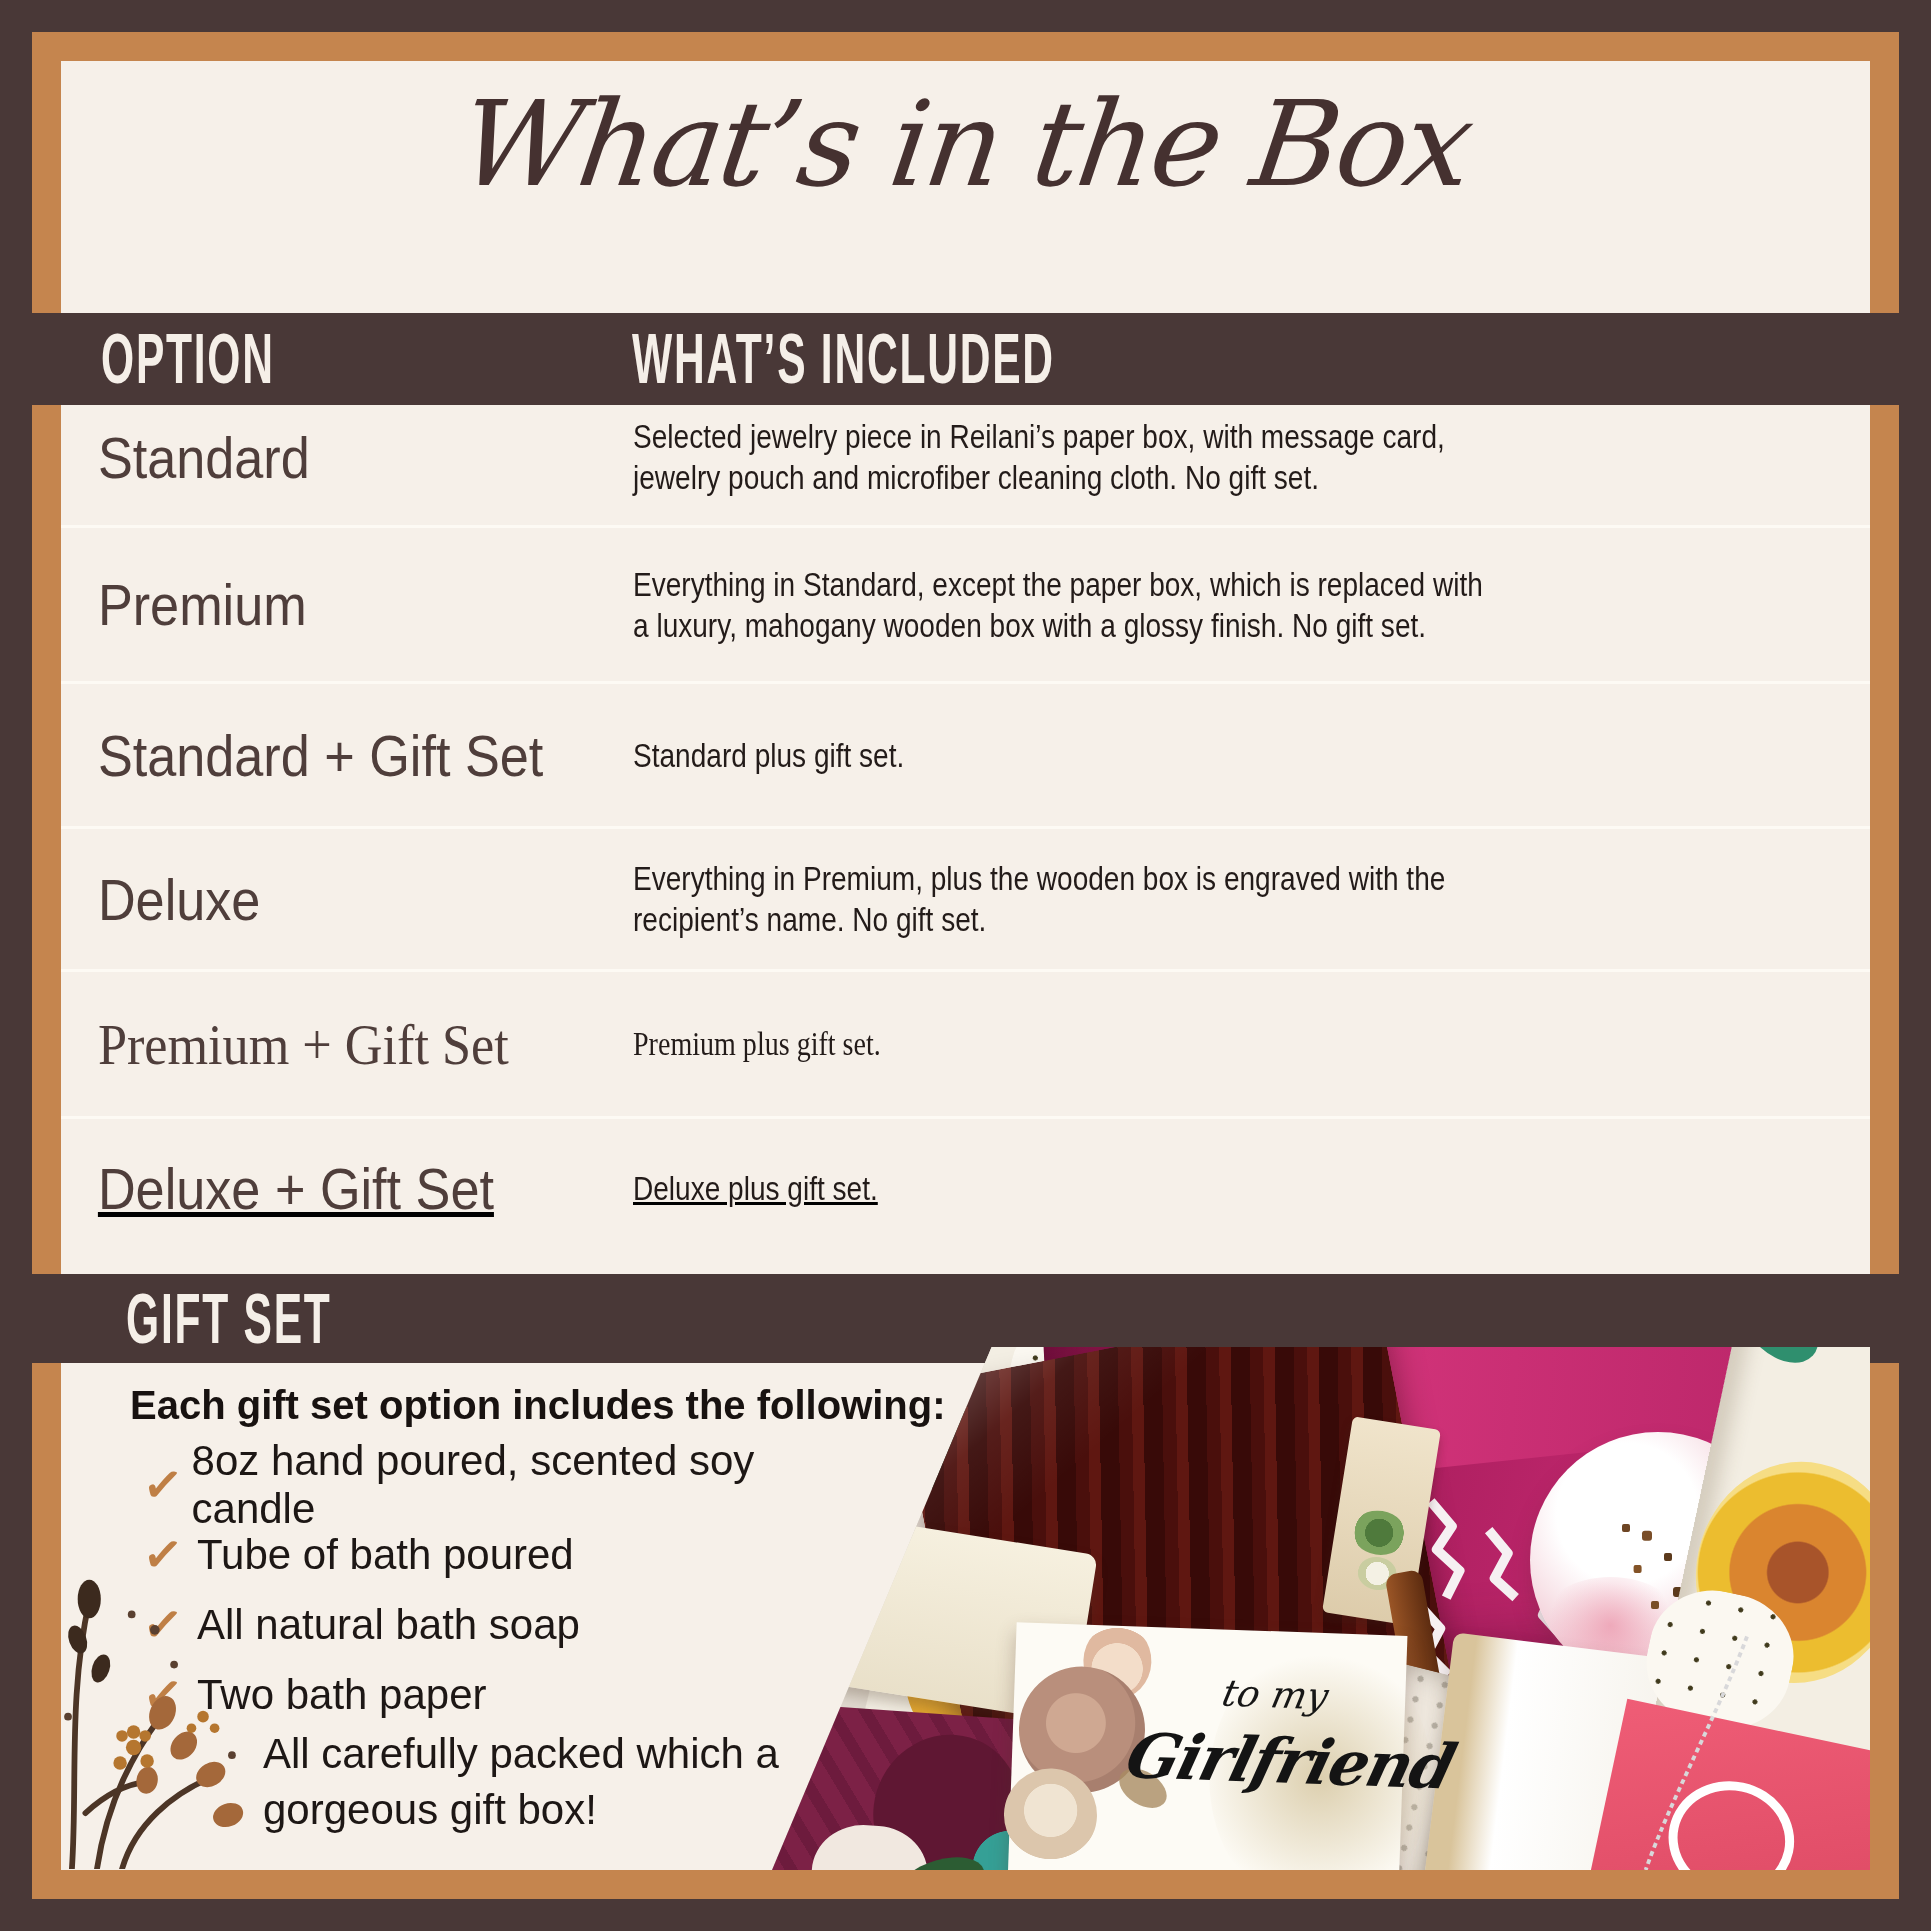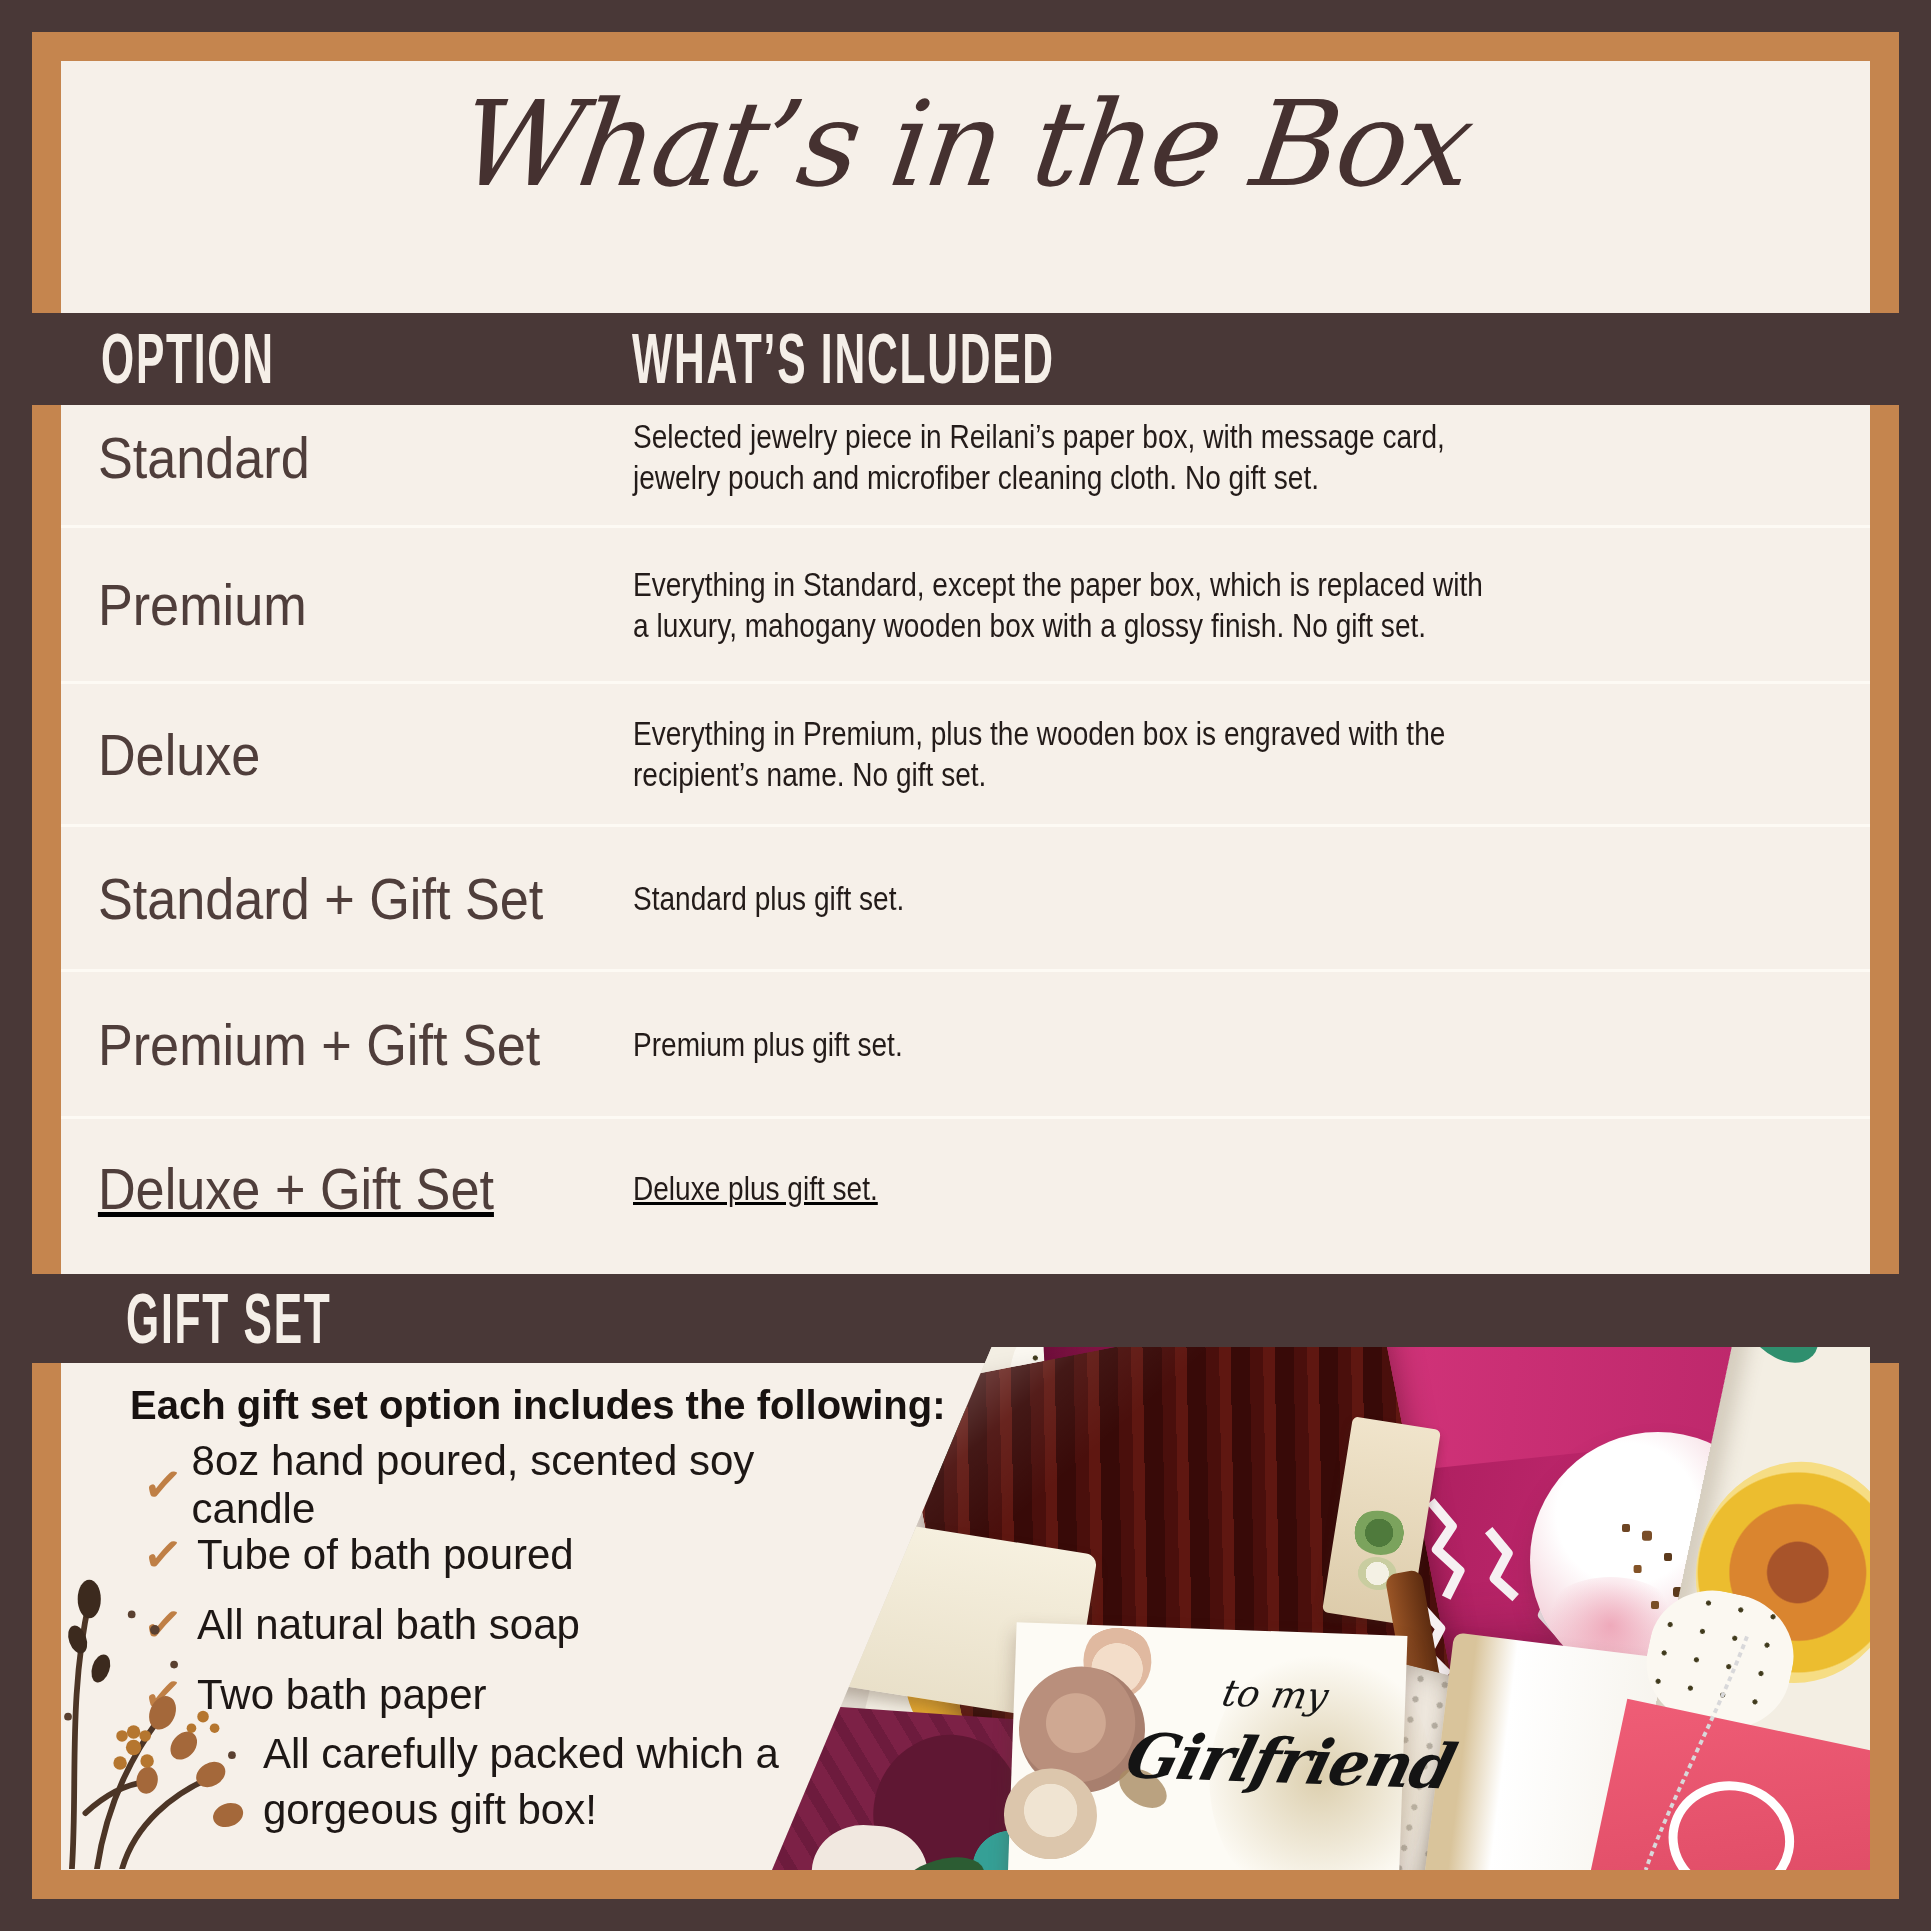--- a/index.html
+++ b/index.html
@@ -21,21 +21,21 @@
     font-weight:700;font-size:71px;color:#f5efe8;letter-spacing:2.9px;white-space:nowrap;}
   .col-opt{position:absolute;left:101px;top:0;}
   .col-inc{position:absolute;left:632px;top:0;}
   .giftset-label{position:absolute;left:126px;top:0;}
 
   
   .options-table{position:absolute;left:61px;top:389px;width:1809px;height:869px;}
   .trow{display:flex;align-items:center;box-sizing:border-box;border-bottom:3.9px solid #fdfaf4;}
   .trow:last-child{border-bottom:none;}
   .r1{height:139px;} .r2{height:156px;} .r3{height:143px;}
-  .r4{height:145px;} .r5{height:147px;} .r6{height:139px;text-decoration:underline;}
+  .r4{height:145px;} .r5{height:147px;font-family:Liberation Serif, serif;} .r6{height:139px;text-decoration:underline;}
   .opt-name{width:531px;padding-left:41px;font-size:58px;color:#4f3e3b;
     transform:scaleX(0.9);transform-origin:left center;white-space:nowrap;}
   .opt-desc{width:1023px;font-size:33px;line-height:41px;color:#231b19;
     transform:scaleX(0.85);transform-origin:left center;}
 
   
   .gs-intro{position:absolute;left:130px;top:1383px;font-size:40px;font-weight:700;color:#181210;}
   .gs-list{position:absolute;left:143px;top:1450px;width:676px;}
   .gs-item{display:flex;align-items:center;height:70px;}
   .check-icon{width:54px;font-size:48px;font-weight:700;color:#bf7f45;transform:rotate(6deg);}
@@ -155,27 +155,27 @@
 
   <div class="options-table">
     <div class="trow r1">
       <div class="opt-name">Standard</div>
       <div class="opt-desc">Selected jewelry piece in Reilani’s paper box, with message card, jewelry pouch and microfiber cleaning cloth. No gift set.</div>
     </div>
     <div class="trow r2">
       <div class="opt-name">Premium</div>
       <div class="opt-desc">Everything in Standard, except the paper box, which is replaced with a luxury, mahogany wooden box with a glossy finish. No gift set.</div>
     </div>
+    <div class="trow r4">
+      <div class="opt-name">Standard + Gift Set</div>
+      <div class="opt-desc">Standard plus gift set.</div>
+    </div>
     <div class="trow r3">
       <div class="opt-name">Deluxe</div>
       <div class="opt-desc">Everything in Premium, plus the wooden box is engraved with the recipient’s name. No gift set.</div>
-    </div>
-    <div class="trow r4">
-      <div class="opt-name">Standard + Gift Set</div>
-      <div class="opt-desc">Standard plus gift set.</div>
     </div>
     <div class="trow r5">
       <div class="opt-name">Premium + Gift Set</div>
       <div class="opt-desc">Premium plus gift set.</div>
     </div>
     <div class="trow r6">
       <div class="opt-name">Deluxe + Gift Set</div>
       <div class="opt-desc">Deluxe plus gift set.</div>
     </div>
   </div>

